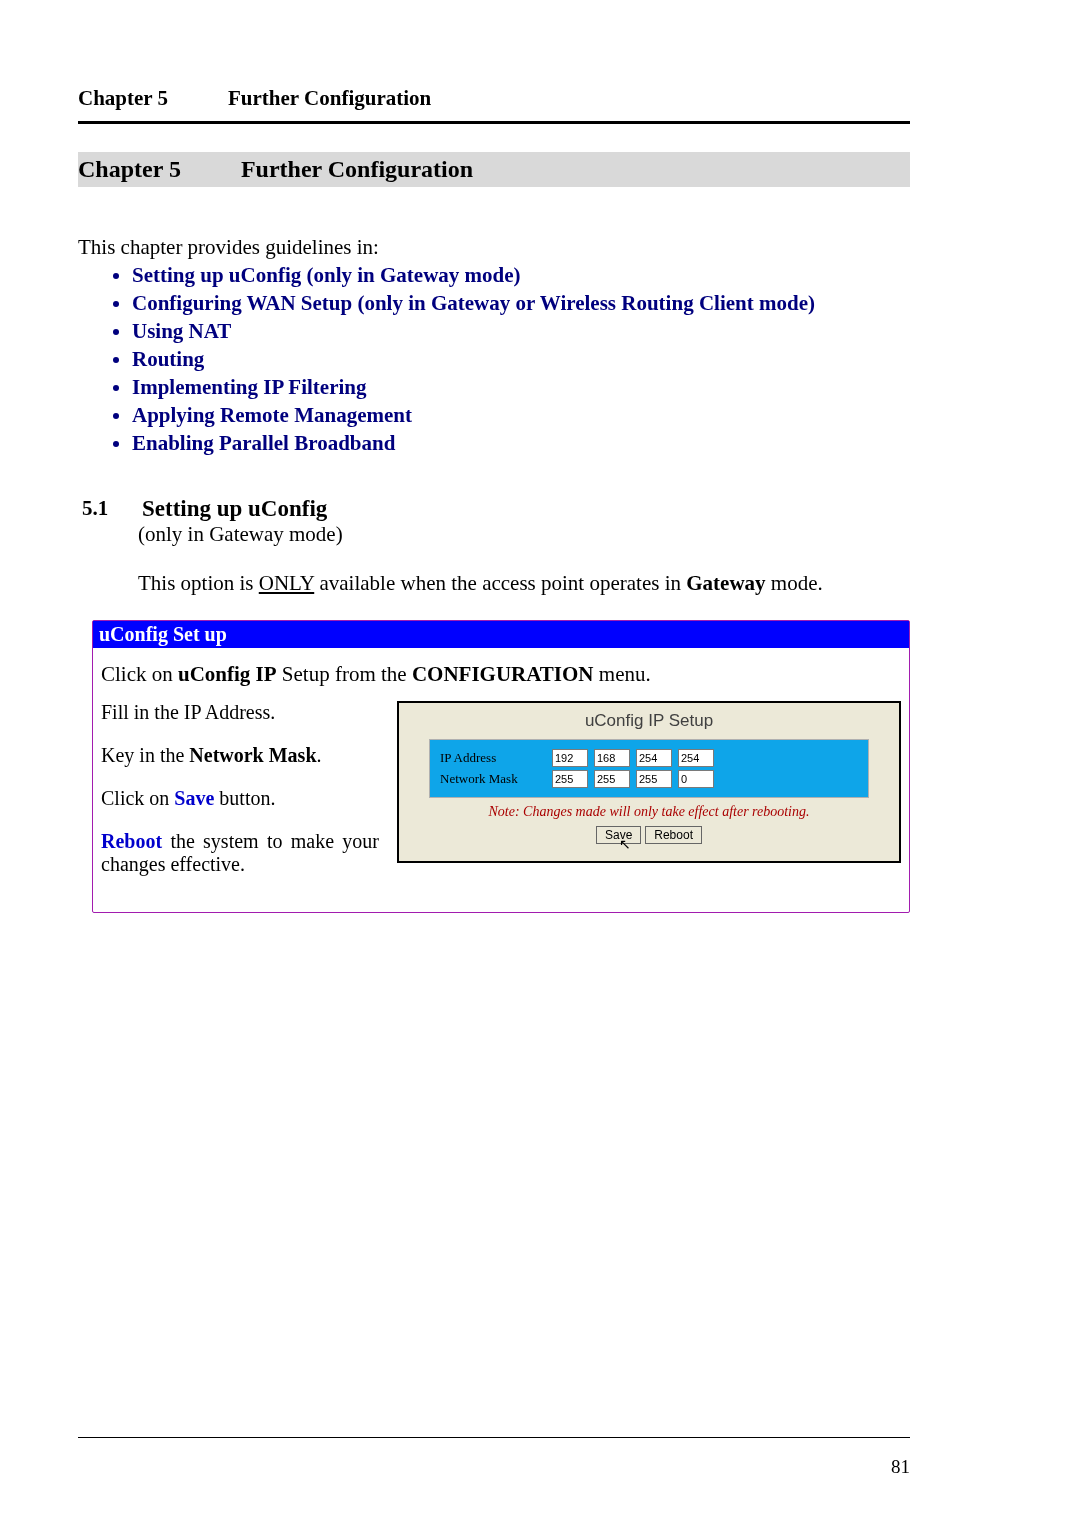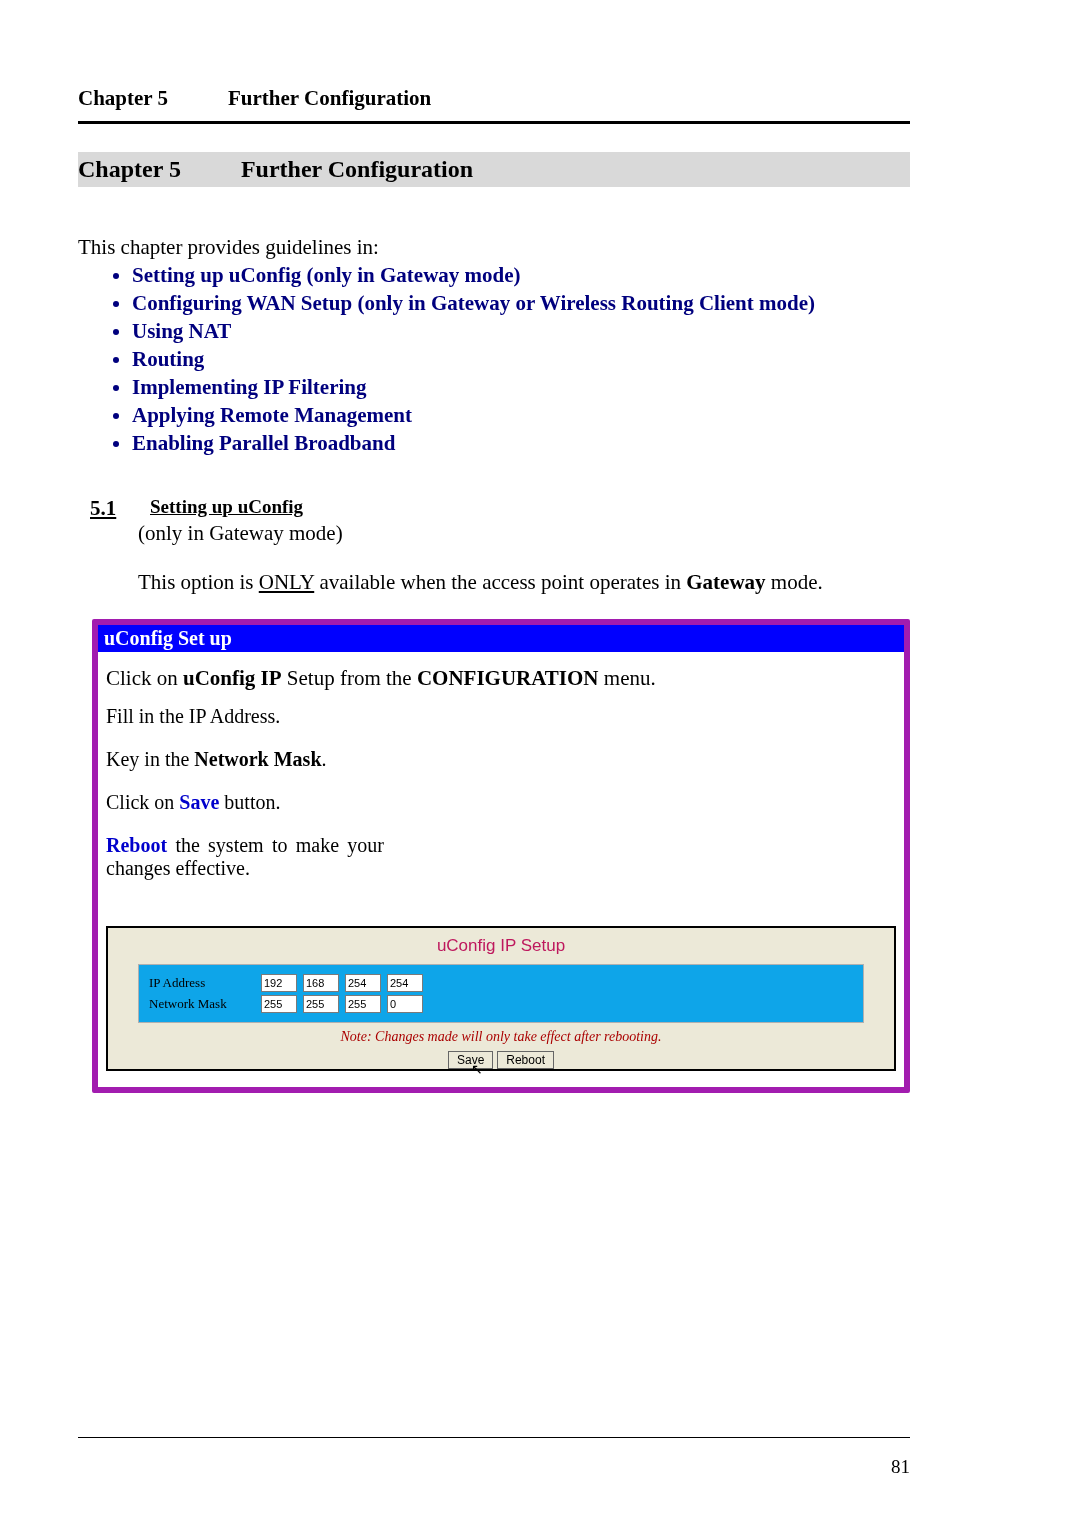--- a/index.html
+++ b/index.html
@@ -62,60 +62,58 @@
     margin: 2px 0 40px 0;
     padding-left: 54px;
   }
   ul.topics li {
     font-weight: bold;
     color: #00007e;
     margin: 3px 0;
   }
   .section-row {
     display: flex;
-    margin-left: 12px;
-    text-decoration: underline;
+    margin-left: 4px;
   }
   .section-num {
     font-weight: bold;
     font-size: 21px;
     width: 60px;
   }
   .section-title {
     font-weight: bold;
-    font-size: 19px;
+    font-size: 23px;
   }
   .subnote {
     margin-left: 60px;
     margin-bottom: 24px;
   }
   .bodytext {
     margin-left: 60px;
     margin-bottom: 24px;
   }
   .underline { text-decoration: underline; }
   .blue-bold { color: #0000cc; font-weight: bold; }
 
   .setup-box {
     margin-left: 14px;
-    border: 6px solid #a21caf;
+    border: 1px solid #a21caf;
     border-radius: 2px;
   }
   .setup-header {
     background: #0000ff;
     color: #fff;
     font-weight: bold;
     padding: 2px 6px;
     font-size: 20px;
   }
   .setup-body {
     display: flex;
     padding: 12px 8px 16px 8px;
-    gap: 26px;
-    flex-direction: column;
+    gap: 18px;
   }
   .setup-body-full {
     padding: 14px 8px 2px 8px;
   }
   .setup-left {
     width: 278px;
     font-size: 20px;
   }
   .setup-left p { margin: 0 0 20px 0; }
   .justify { text-align: justify; }
@@ -129,21 +127,21 @@
     font-size: 14px;
     height: 162px;
     box-sizing: border-box;
     position: relative;
   }
   .inner-title {
     text-align: center;
     font-size: 17px;
     padding: 8px 0 4px 0;
     font-family: Arial, sans-serif;
-    color: #be185d;
+    color: #404040;
   }
   .form-panel {
     margin: 4px 30px 6px 30px;
     border: 1px solid #b0b0b0;
     background: #0ea5e9;
     padding: 6px 10px;
   }
   .form-row {
     display: flex;
     align-items: center;

